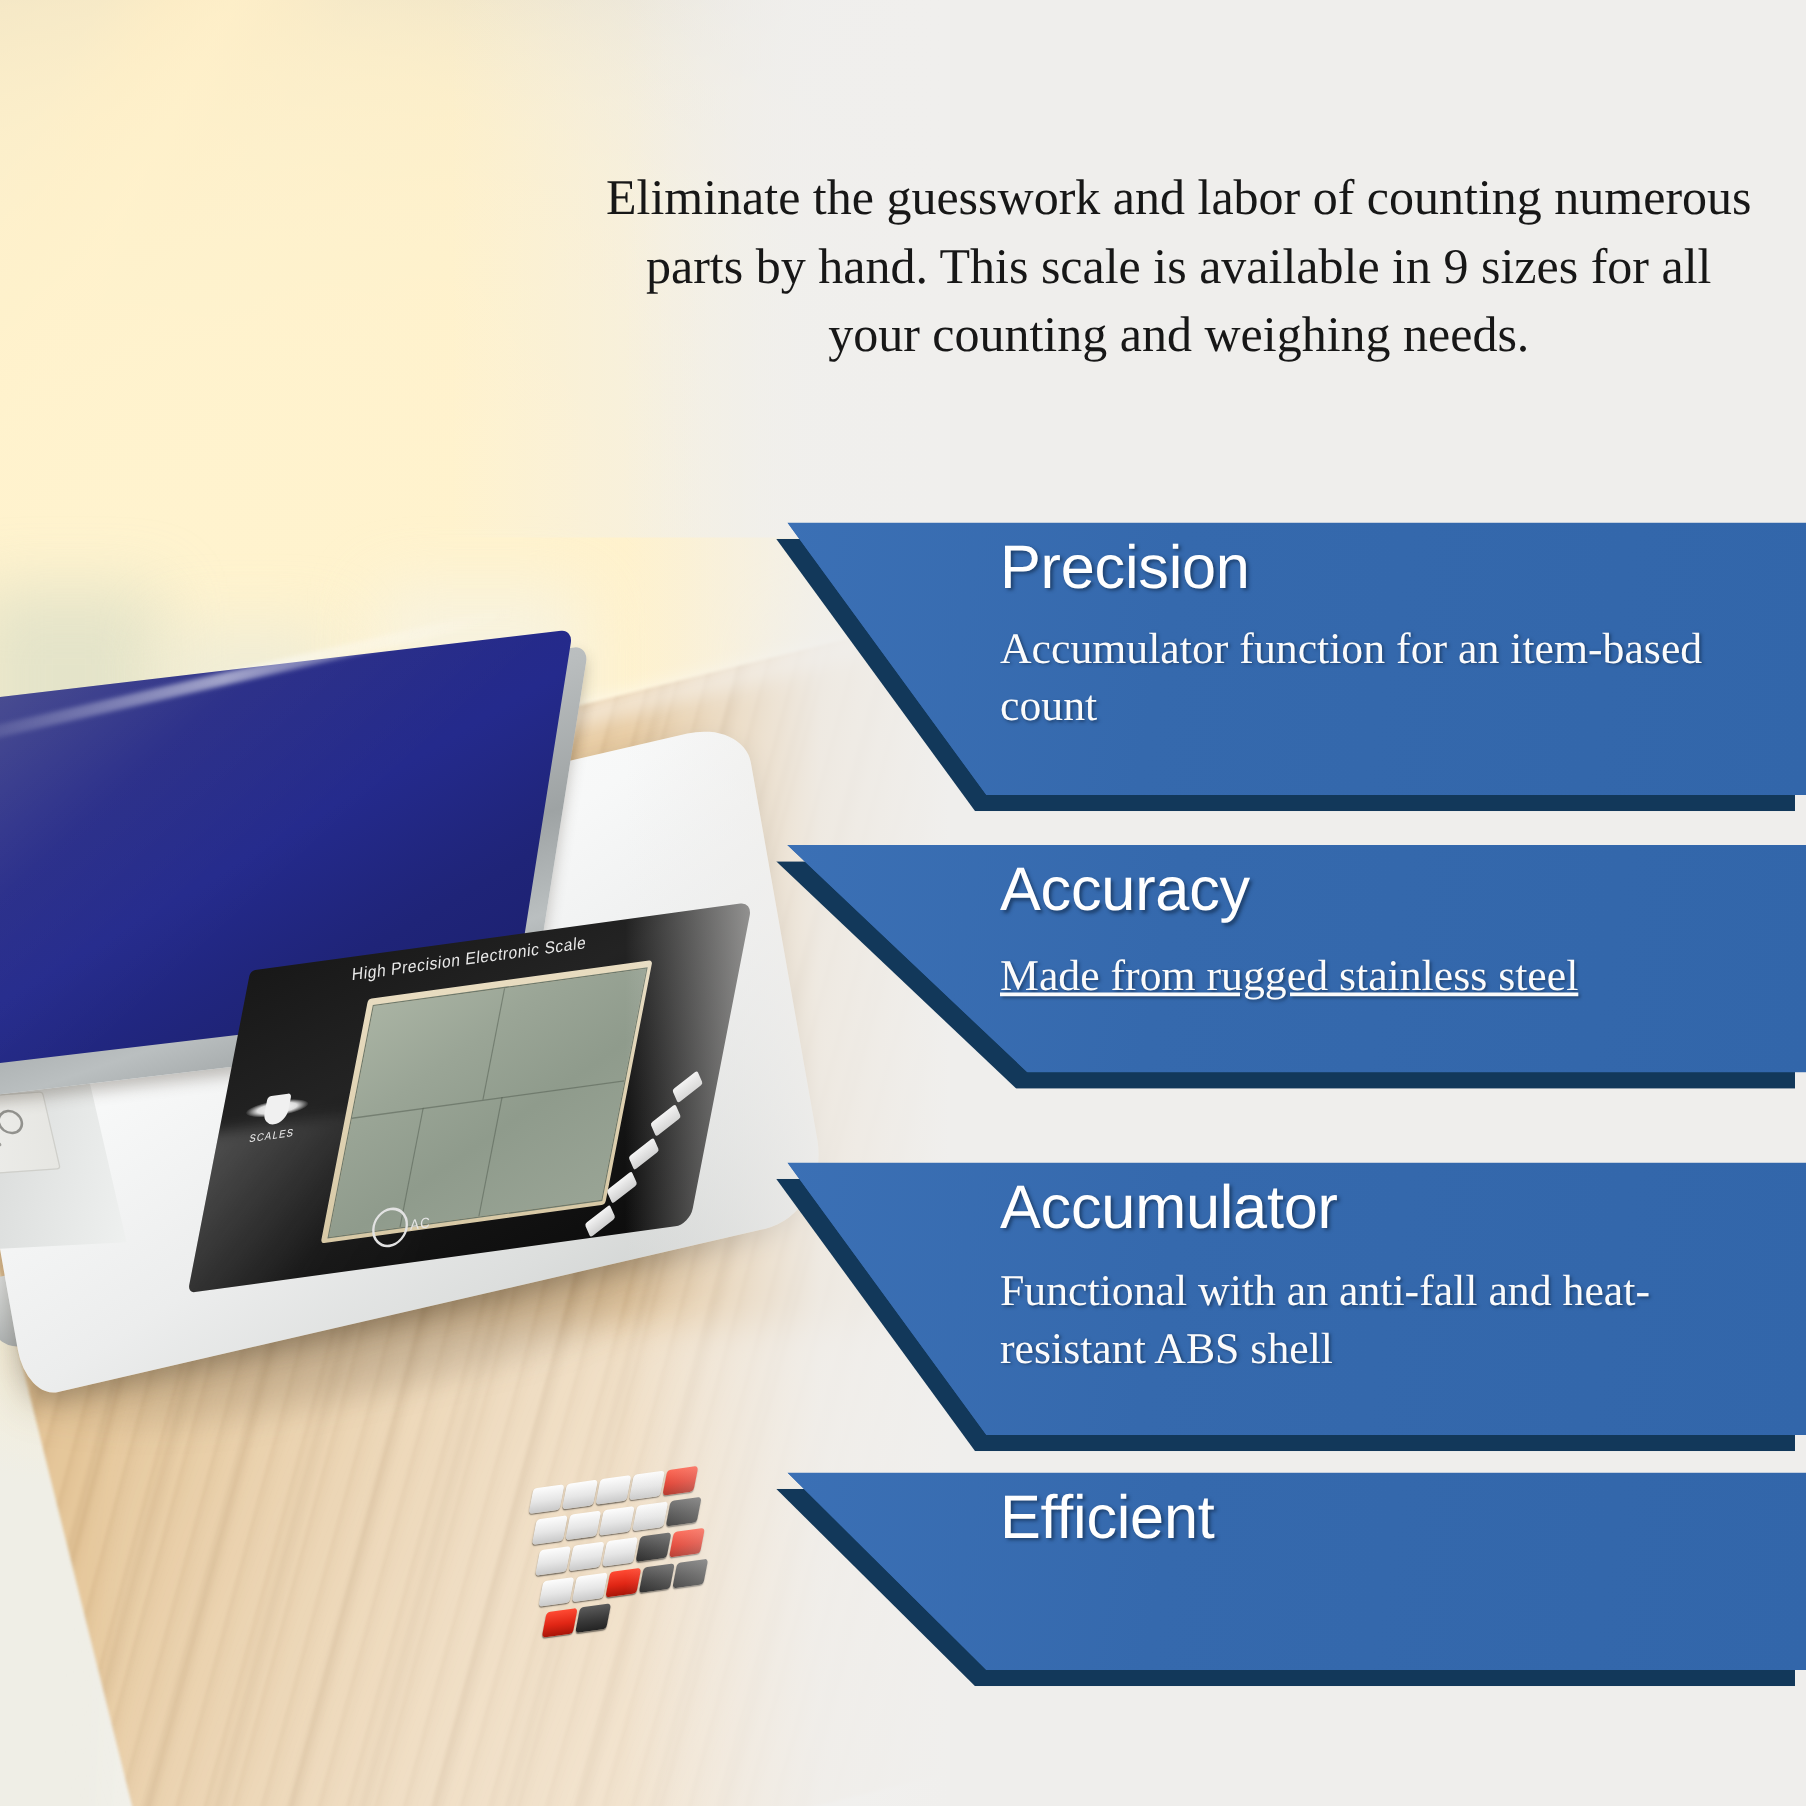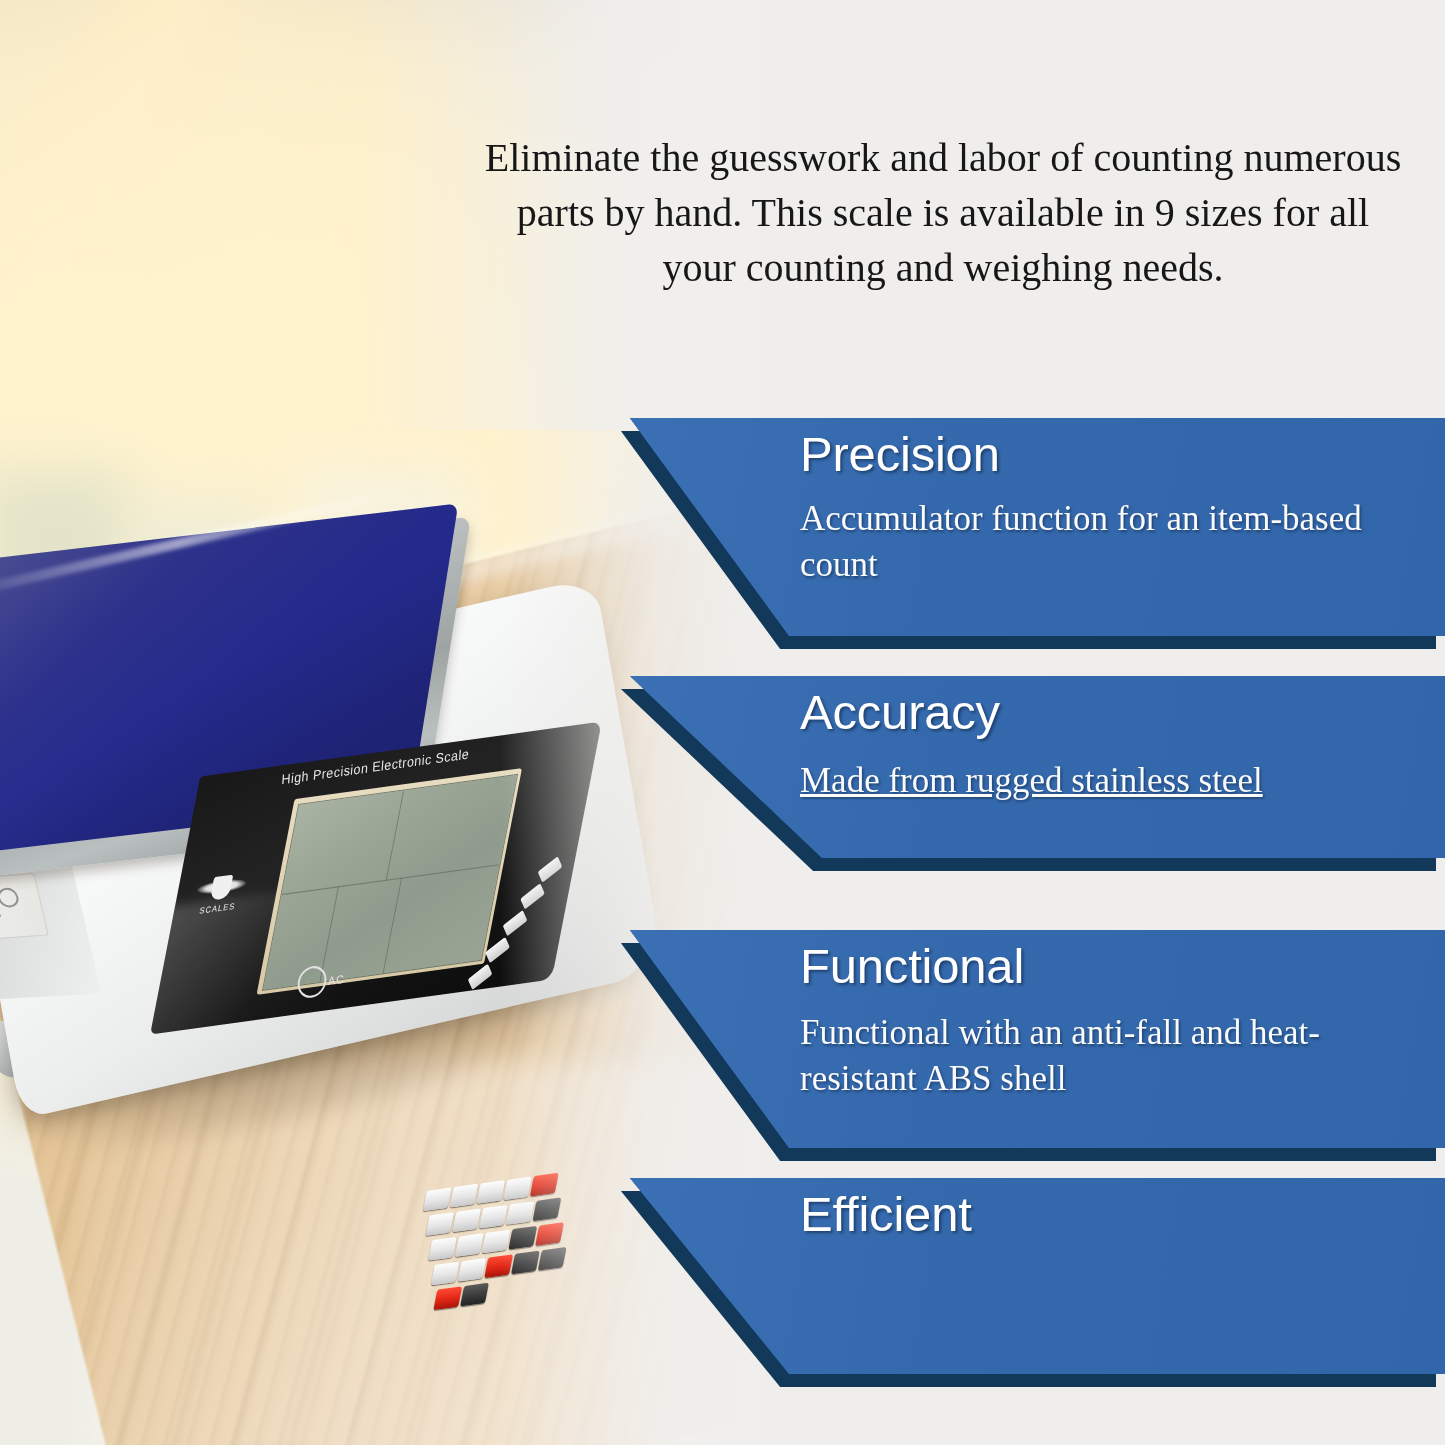--- a/index.html
+++ b/index.html
@@ -516,26 +516,26 @@
     <div class="content">
       <div class="ttl">Accuracy</div>
       <div class="body" style="top:82px; max-width:660px;text-decoration:underline;">Made from rugged stainless steel</div>
     </div>
   </div>
 
   <div class="banner" style="left:620px; top:930px; width:825px; height:218px; --tl:1.2%; --bl:20.5%;">
     <div class="shadow"></div>
     <div class="shape"></div>
     <div class="content">
-      <div class="ttl">Functional</div>
+      <div class="ttl">Accumulator</div>
       <div class="body" style="top:80px;">Functional with an anti-fall and heat-resistant ABS shell</div>
     </div>
   </div>
 
-  <div class="banner" style="left:620px; top:1178px; width:825px; height:196px; --tl:1.2%; --bl:20.5%;">
+  <div class="banner" style="left:620px; top:1178px; width:825px; height:158px; --tl:1.2%; --bl:20.5%;">
     <div class="shadow"></div>
     <div class="shape"></div>
     <div class="content">
       <div class="ttl">Efficient</div>
     </div>
   </div>
 
 </div>
 
 </body></html>

